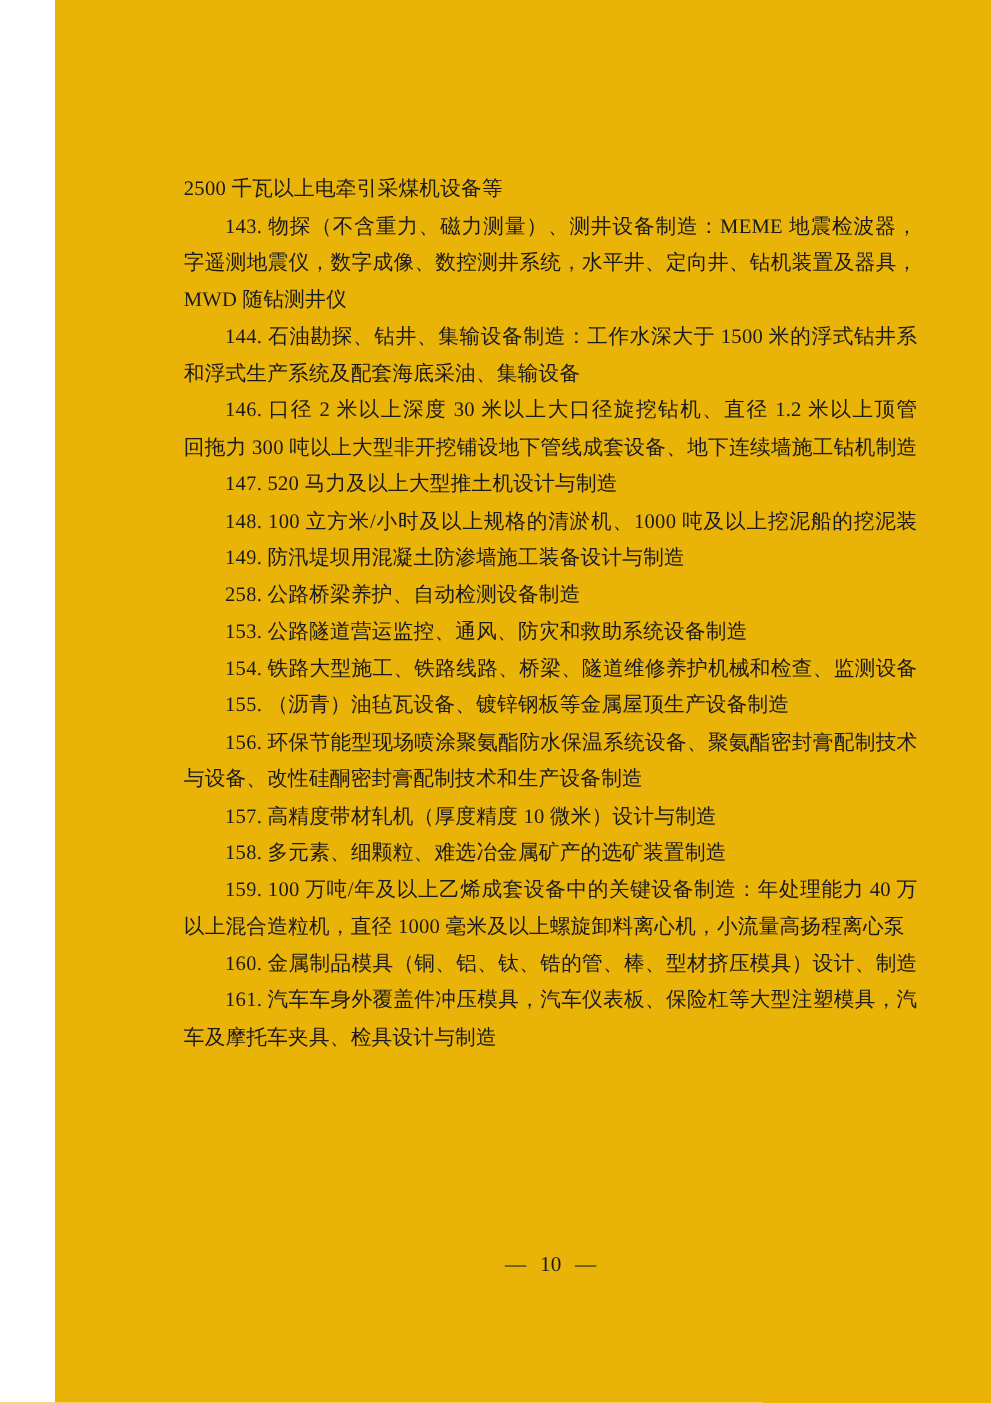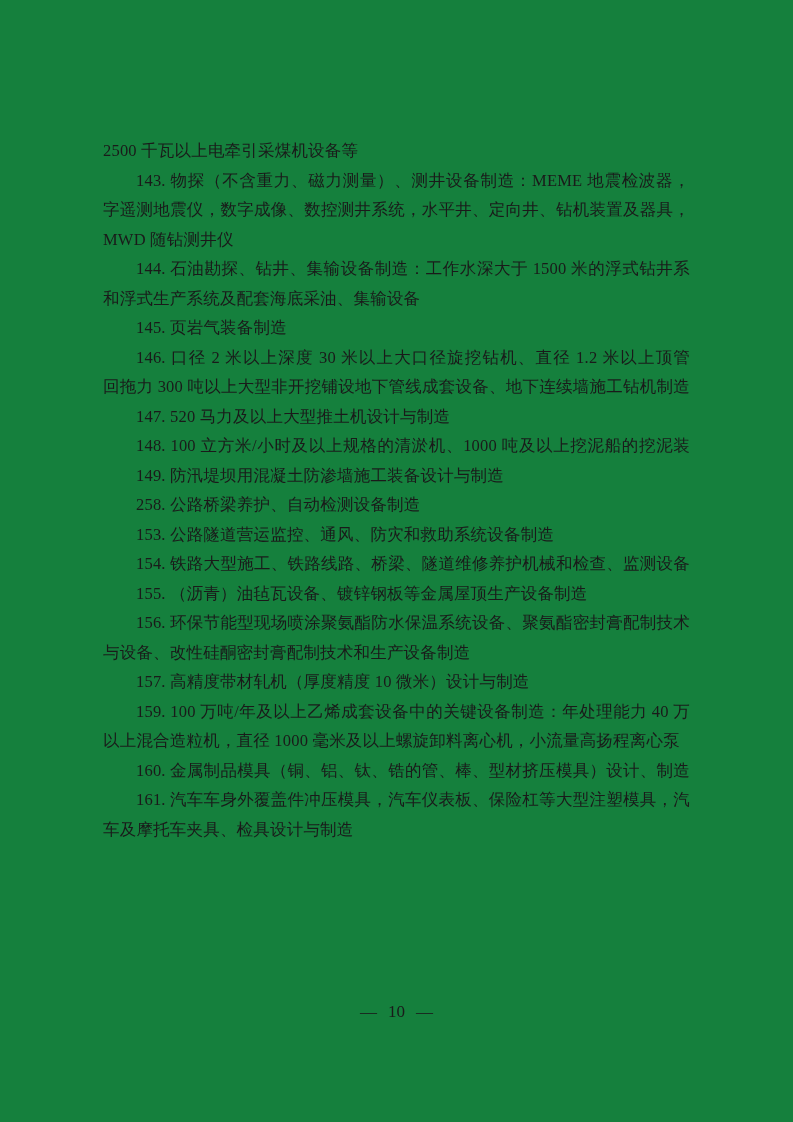--- a/index.html
+++ b/index.html
@@ -11,21 +11,22 @@
     height: 1122px;
     background: #ffffff;
     color: #1a1a1a;
     font-family: "Liberation Serif", "DejaVu Serif", serif;
     position: relative;
     overflow: hidden;
   }
   .doc-page {
     position: absolute;
     inset: 0;
-    background: #15803d;
+    background: #eab308;
+    margin-left: 44px;
   }
   .doc-body {
     position: absolute;
     left: 103px;
     top: 136px;
     width: 587px;
     font-size: 16.5px;
     line-height: 29.5px;
     letter-spacing: 0.2px;
   }
@@ -65,33 +66,33 @@
 <div class="doc-page">
 
   <div class="doc-body">
 
   <div class="line">2500 千瓦以上电牵引采煤机设备等</div>
       <div class="line indent fill">143. 物探（不含重力、磁力测量）、测井设备制造：MEME 地震检波器，数</div>
       <div class="line fill">字遥测地震仪，数字成像、数控测井系统，水平井、定向井、钻机装置及器具，</div>
       <div class="line">MWD 随钻测井仪</div>
       <div class="line indent fill">144. 石油勘探、钻井、集输设备制造：工作水深大于 1500 米的浮式钻井系统</div>
       <div class="line">和浮式生产系统及配套海底采油、集输设备</div>
-      <div class="line indent">145. 页岩气装备制造</div>
       <div class="line indent fill">146. 口径 2 米以上深度 30 米以上大口径旋挖钻机、直径 1.2 米以上顶管机、</div>
       <div class="line fill">回拖力 300 吨以上大型非开挖铺设地下管线成套设备、地下连续墙施工钻机制造</div>
       <div class="line indent">147. 520 马力及以上大型推土机设计与制造</div>
       <div class="line indent fill">148. 100 立方米/小时及以上规格的清淤机、1000 吨及以上挖泥船的挖泥装置</div>
       <div class="line indent">149. 防汛堤坝用混凝土防渗墙施工装备设计与制造</div>
       <div class="line indent">258. 公路桥梁养护、自动检测设备制造</div>
       <div class="line indent">153. 公路隧道营运监控、通风、防灾和救助系统设备制造</div>
       <div class="line indent fill">154. 铁路大型施工、铁路线路、桥梁、隧道维修养护机械和检查、监测设备</div>
       <div class="line indent">155. （沥青）油毡瓦设备、镀锌钢板等金属屋顶生产设备制造</div>
       <div class="line indent fill">156. 环保节能型现场喷涂聚氨酯防水保温系统设备、聚氨酯密封膏配制技术</div>
       <div class="line">与设备、改性硅酮密封膏配制技术和生产设备制造</div>
       <div class="line indent">157. 高精度带材轧机（厚度精度 10 微米）设计与制造</div>
+      <div class="line indent">158. 多元素、细颗粒、难选冶金属矿产的选矿装置制造</div>
       <div class="line indent fill">159. 100 万吨/年及以上乙烯成套设备中的关键设备制造：年处理能力 40 万吨</div>
       <div class="line">以上混合造粒机，直径 1000 毫米及以上螺旋卸料离心机，小流量高扬程离心泵</div>
       <div class="line indent fill">160. 金属制品模具（铜、铝、钛、锆的管、棒、型材挤压模具）设计、制造</div>
       <div class="line indent fill">161. 汽车车身外覆盖件冲压模具，汽车仪表板、保险杠等大型注塑模具，汽</div>
       <div class="line">车及摩托车夹具、检具设计与制造</div>
     </div>
 
   <div class="page-footer">
     <span class="dash">—</span><span class="page-num">10</span><span class="dash">—</span>
   </div>

